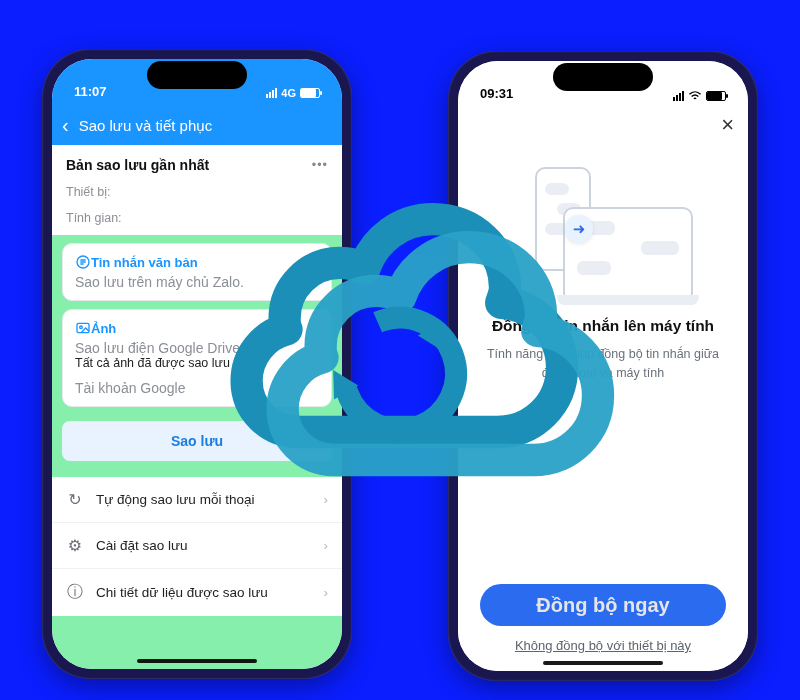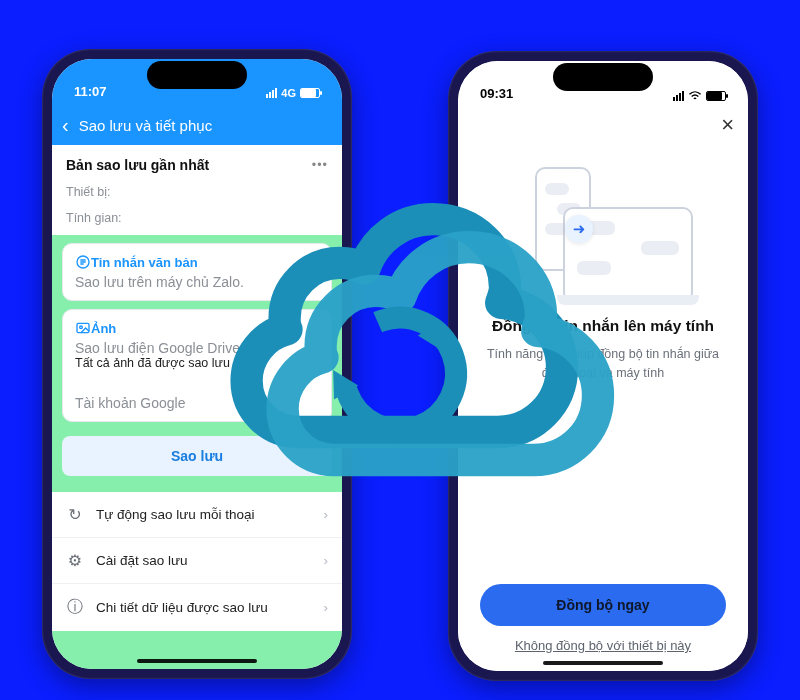--- a/index.html
+++ b/index.html
@@ -92,21 +92,21 @@
     width:180px; height:140px; position:relative; margin-top:6px;
   }
   .dev-phone{position:absolute;left:22px;top:8px;width:56px;height:104px;border:2px solid #cdd3de;border-radius:10px;background:#fff;}
   .dev-lap{position:absolute;right:0;bottom:0;width:130px;height:92px;border:2px solid #cdd3de;border-radius:10px 10px 6px 6px;background:#fff;}
   .dev-lap::after{content:'';position:absolute;left:-8px;right:-8px;bottom:-8px;height:10px;background:#e9edf4;border-radius:0 0 8px 8px;}
   .bub{position:absolute;border-radius:6px;background:#eaeef4;}
   .circ{position:absolute;left:52px;top:56px;width:28px;height:28px;border-radius:50%;background:#e9f3ff;display:flex;align-items:center;justify-content:center;color:#2a6bf0;font-size:15px;box-shadow:0 1px 4px rgba(0,0,0,.1);}
   .r-title{font-size:15.5px;font-weight:700;color:#111;margin-top:18px;text-align:center;}
   .r-sub{font-size:12.5px;color:#6a707a;text-align:center;margin-top:10px;line-height:1.5;}
   .spacer{flex:1;}
-  .primbtn{width:100%;height:42px;background:#2a6bf0;color:#0f172a;border-radius:22px;display:flex;align-items:center;justify-content:center;font-size:14px;font-weight:600;}
+  .primbtn{width:100%;height:42px;background:#2a6bf0;color:#e5e5e5;border-radius:22px;display:flex;align-items:center;justify-content:center;font-size:20px;font-weight:600;}
   .linkbtn{margin-top:12px;color:#5d646e;font-size:13px;text-decoration:underline;}
 
   
   .cloud-sync {
     position:absolute; left:50%; top:50%; transform:translate(-50%,-52%);
     width:440px; height:320px; z-index:20; pointer-events:none;
   }
 </style>
 </head>
 <body>
@@ -160,21 +160,21 @@
             <svg viewBox="0 0 24 24" width="16" height="16" fill="none" stroke="#1a94ff" stroke-width="2">
                 <rect x="3" y="5" width="18" height="14" rx="2"></rect>
                 <circle cx="9" cy="11" r="2"></circle>
                 <path d="M21 17l-5-5-7 7"></path>
               </svg>
           </span>
           <span>Ảnh</span>
         </div>
         <div class="sub">Sao lưu điện Google Drive</div>
         <div class="line">Tất cả ảnh đã được sao lưu</div>
-        <div class="sub" style="margin-top:25px">Tài khoản Google</div>
+        <div class="sub" style="margin-top:10px">Tài khoản Google</div>
       </div>
 
       <div class="bigbtn">
         <span>Sao lưu</span>
       </div>
 
       <div class="opts">
         <div class="opt">
           <span class="ic">↻</span>
           <span>Tự động sao lưu mỗi thoại</span>

